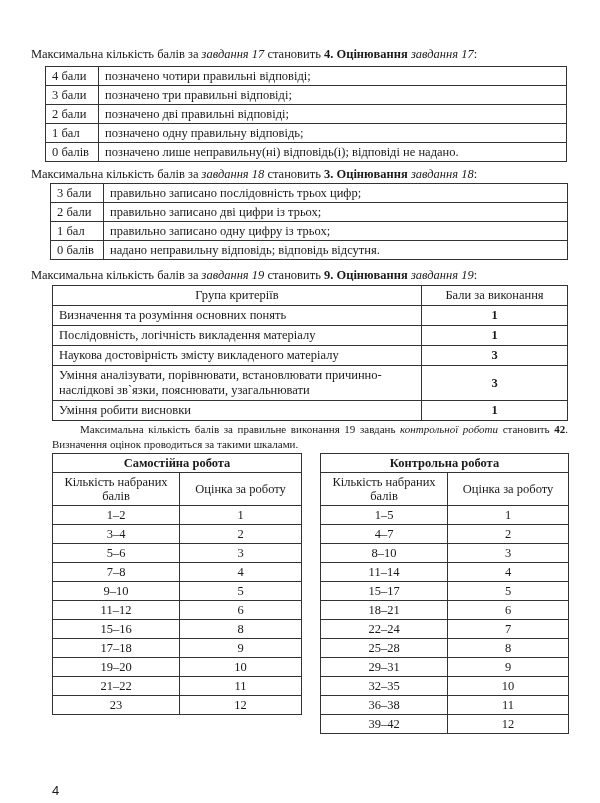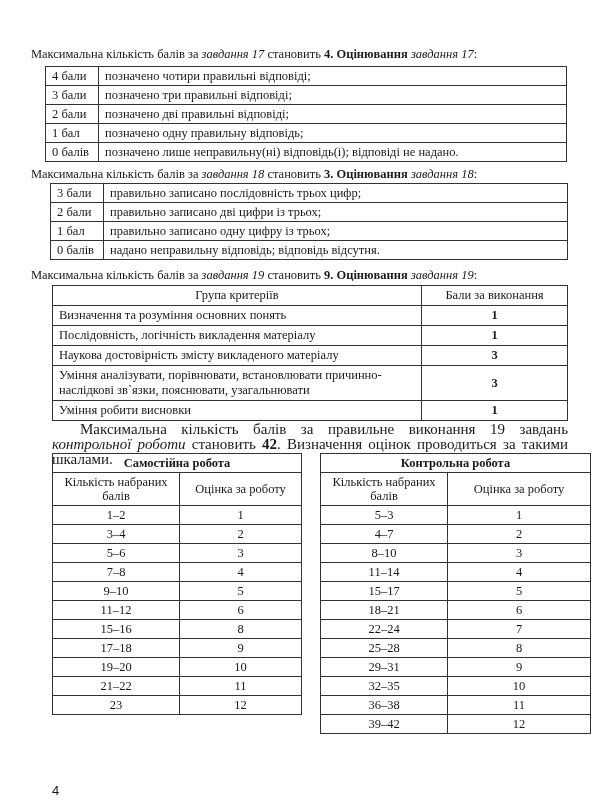--- a/index.html
+++ b/index.html
@@ -7,21 +7,21 @@
          font-family: "Liberation Serif", "DejaVu Serif", serif; color: #1a1a1a; font-size: 12.5px; }
   .caption { position: absolute; left: 0; width: 508px; text-align: center; font-size: 12.5px; line-height: 15px; }
   .caption i { font-style: italic; }
   table { position: absolute; border-collapse: collapse; }
   td, th { border: 1px solid #333; padding: 0 6px; font-weight: normal; }
   .t1 td { height: 18px; line-height: 18px; }
   .t1 .k { width: 40px; }
   .t3 td { height: 19px; line-height: 15px; }
   .t3 .v { text-align: center; font-weight: bold; }
   .t3 .h { text-align: center; }
-  .para { position: absolute; left: 52px; width: 516px; font-size: 15px; line-height: 15px; text-align: justify; }
+  .para { position: absolute; left: 52px; width: 516px; font-size: 11px; line-height: 15px; text-align: justify; }
   .para .ind { padding-left: 28px; }
   .scale td { text-align: center; height: 18px; line-height: 18px; padding: 0 2px; }
   .scale .title { font-weight: bold; }
   .scale .hdr td { height: 32px; line-height: 14px; }
   .pagenum { position: absolute; left: 52px; top: 783px; font-family: "Liberation Sans", sans-serif; font-size: 13px; }
   b { font-weight: bold; }
 </style>
 </head>
 <body>
 
@@ -154,31 +154,31 @@
         <td>21–22</td>
         <td>11</td>
       </tr>
   <tr>
         <td>23</td>
         <td>12</td>
       </tr>
 </tbody>
   </table>
 
-<table class="scale" style="left:320px; top:453px; width:271px;">
+<table class="scale" style="left:320px; top:453px; width:249px;">
   <tbody>
       <tr>
         <td colspan="2" class="title">Контрольна робота</td>
       </tr>
   <tr class="hdr">
         <td style="width:122px;">Кількість набраних балів</td>
         <td>Оцінка за роботу</td>
       </tr>
   <tr>
-        <td>5–3</td>
+        <td>1–5</td>
         <td>1</td>
       </tr>
   <tr>
         <td>4–7</td>
         <td>2</td>
       </tr>
   <tr>
         <td>8–10</td>
         <td>3</td>
       </tr>

